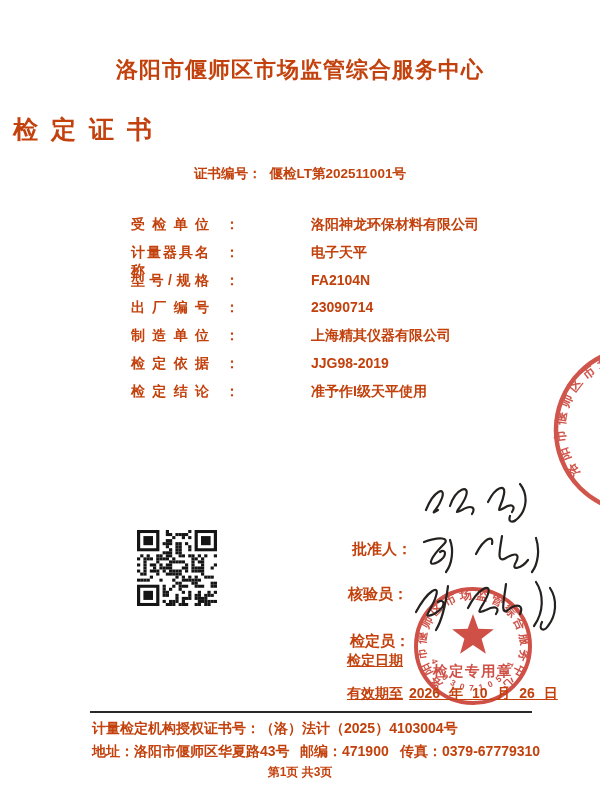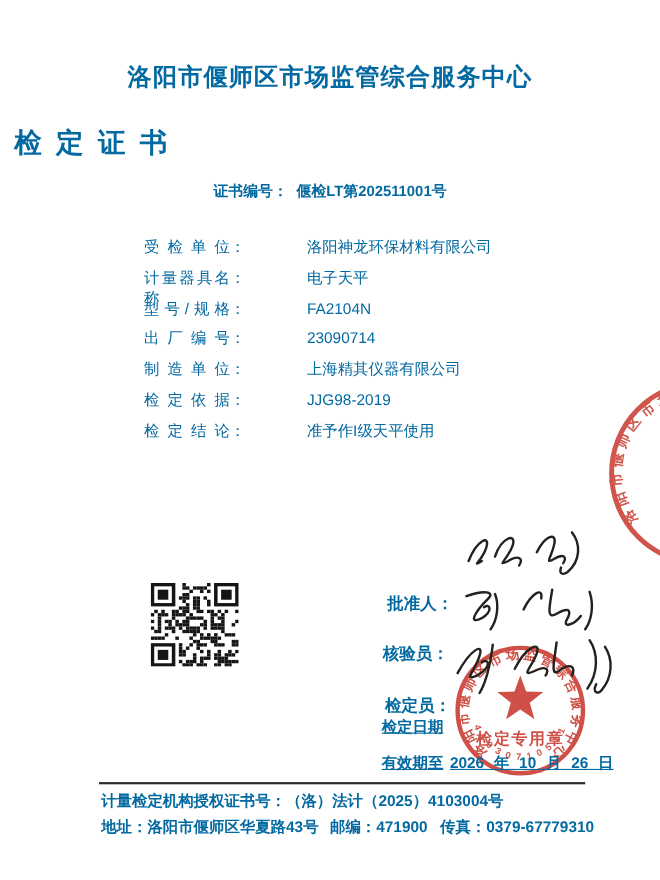--- a/index.html
+++ b/index.html
@@ -1,40 +1,40 @@
 <!DOCTYPE html>
 <html><head>
 <meta charset="utf-8">
 <style>
   * { box-sizing: border-box; margin: 0; padding: 0; }
   html, body { background: #ffffff; }
   .page {
     position: relative; width: 600px; height: 800px;
     background: #ffffff; overflow: hidden;
     font-family: "Liberation Sans", sans-serif;
-    color: #0369a1;
+    color: #c2410c;
   }
   .abs { position: absolute; }
 
   .org-title {
     top: 55px; left: 0; width: 100%; text-align: center;
     font-size: 22px; font-weight: bold; letter-spacing: 1px; z-index: 3;
   }
   .doc-title {
     top: 113px; left: 0; width: 100%; text-align: left;
     font-size: 25px; font-weight: bold; letter-spacing: 13px; text-indent: 13px; z-index: 3;
   }
   .cert-no {
     top: 165px; left: 0; width: 100%; text-align: center;
     font-size: 13.5px; font-weight: bold; z-index: 3;
   }
   .cert-no .val { margin-left: 8px; }
 
   .fields { top: 216px; left: 131px; z-index: 3; }
-  .field-row { display: flex; align-items: baseline; height: 15.5px; margin-bottom: 12.3px; font-size: 14px; font-weight: normal; }
+  .field-row { display: flex; align-items: baseline; height: 15.5px; margin-bottom: 12.3px; font-size: 14px; font-weight: bold; gap: 16px; }
   .field-label { display: block; width: 78px; text-align: justify; text-align-last: justify; }
   .field-colon { display: block; }
   .field-value { display: block; margin-left: 56px; white-space: nowrap; }
 
   .sig-label { font-size: 15px; font-weight: bold; z-index: 3; margin-top: 42px; }
   .sig-approver-label { top: 498px; left: 352px; }
   .sig-checker-label  { top: 543px; left: 348px; }
   .sig-verifier-label { top: 590px; left: 350px; }
   .sig-svg { z-index: 4; }
   .sig-svg path { fill: none; stroke: #24211f; stroke-width: 2.2; stroke-linecap: round; stroke-linejoin: round; }
@@ -379,14 +379,15 @@
   </div>
   <div class="abs footer-text f-addr">
     <span>地址：</span><span>洛阳市偃师区华夏路43号</span>
   </div>
   <div class="abs footer-text f-zip">
     <span>邮编：</span><span>471900</span>
   </div>
   <div class="abs footer-text f-fax">
     <span>传真：</span><span>0379-67779310</span>
   </div>
+  <div class="abs f-page">第1页  共3页</div>
 
 </div>
 
 </body></html>

